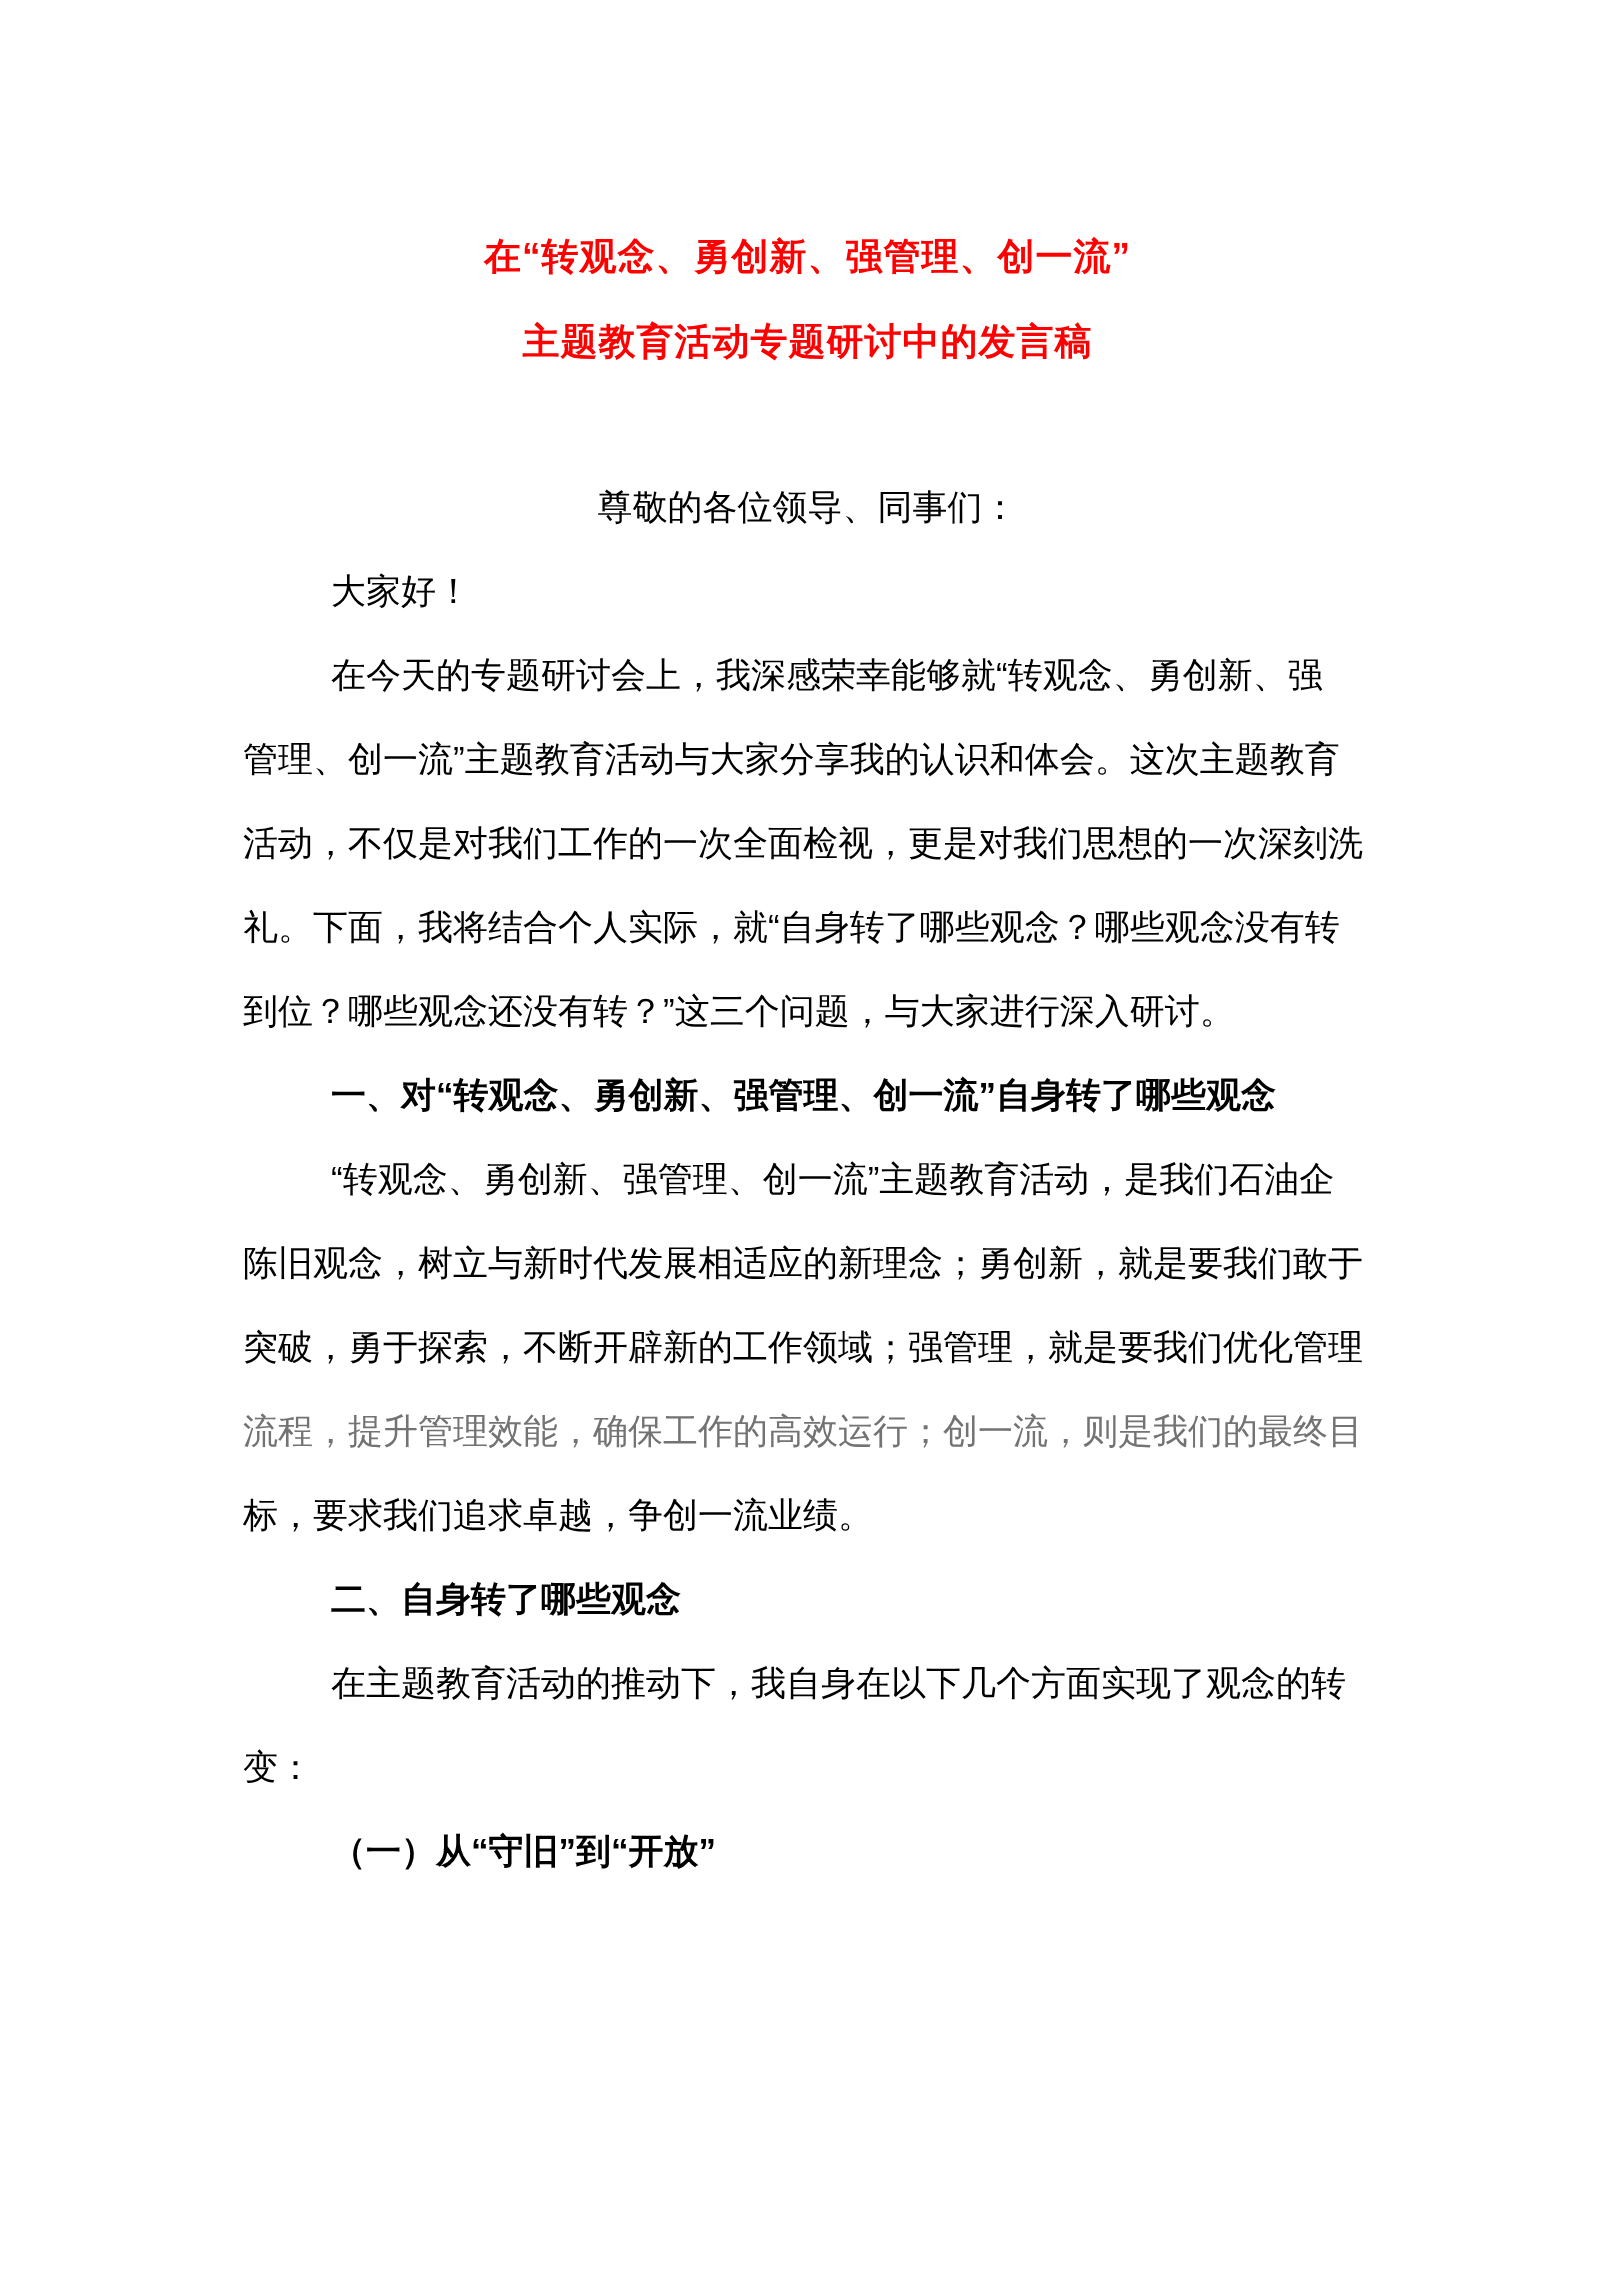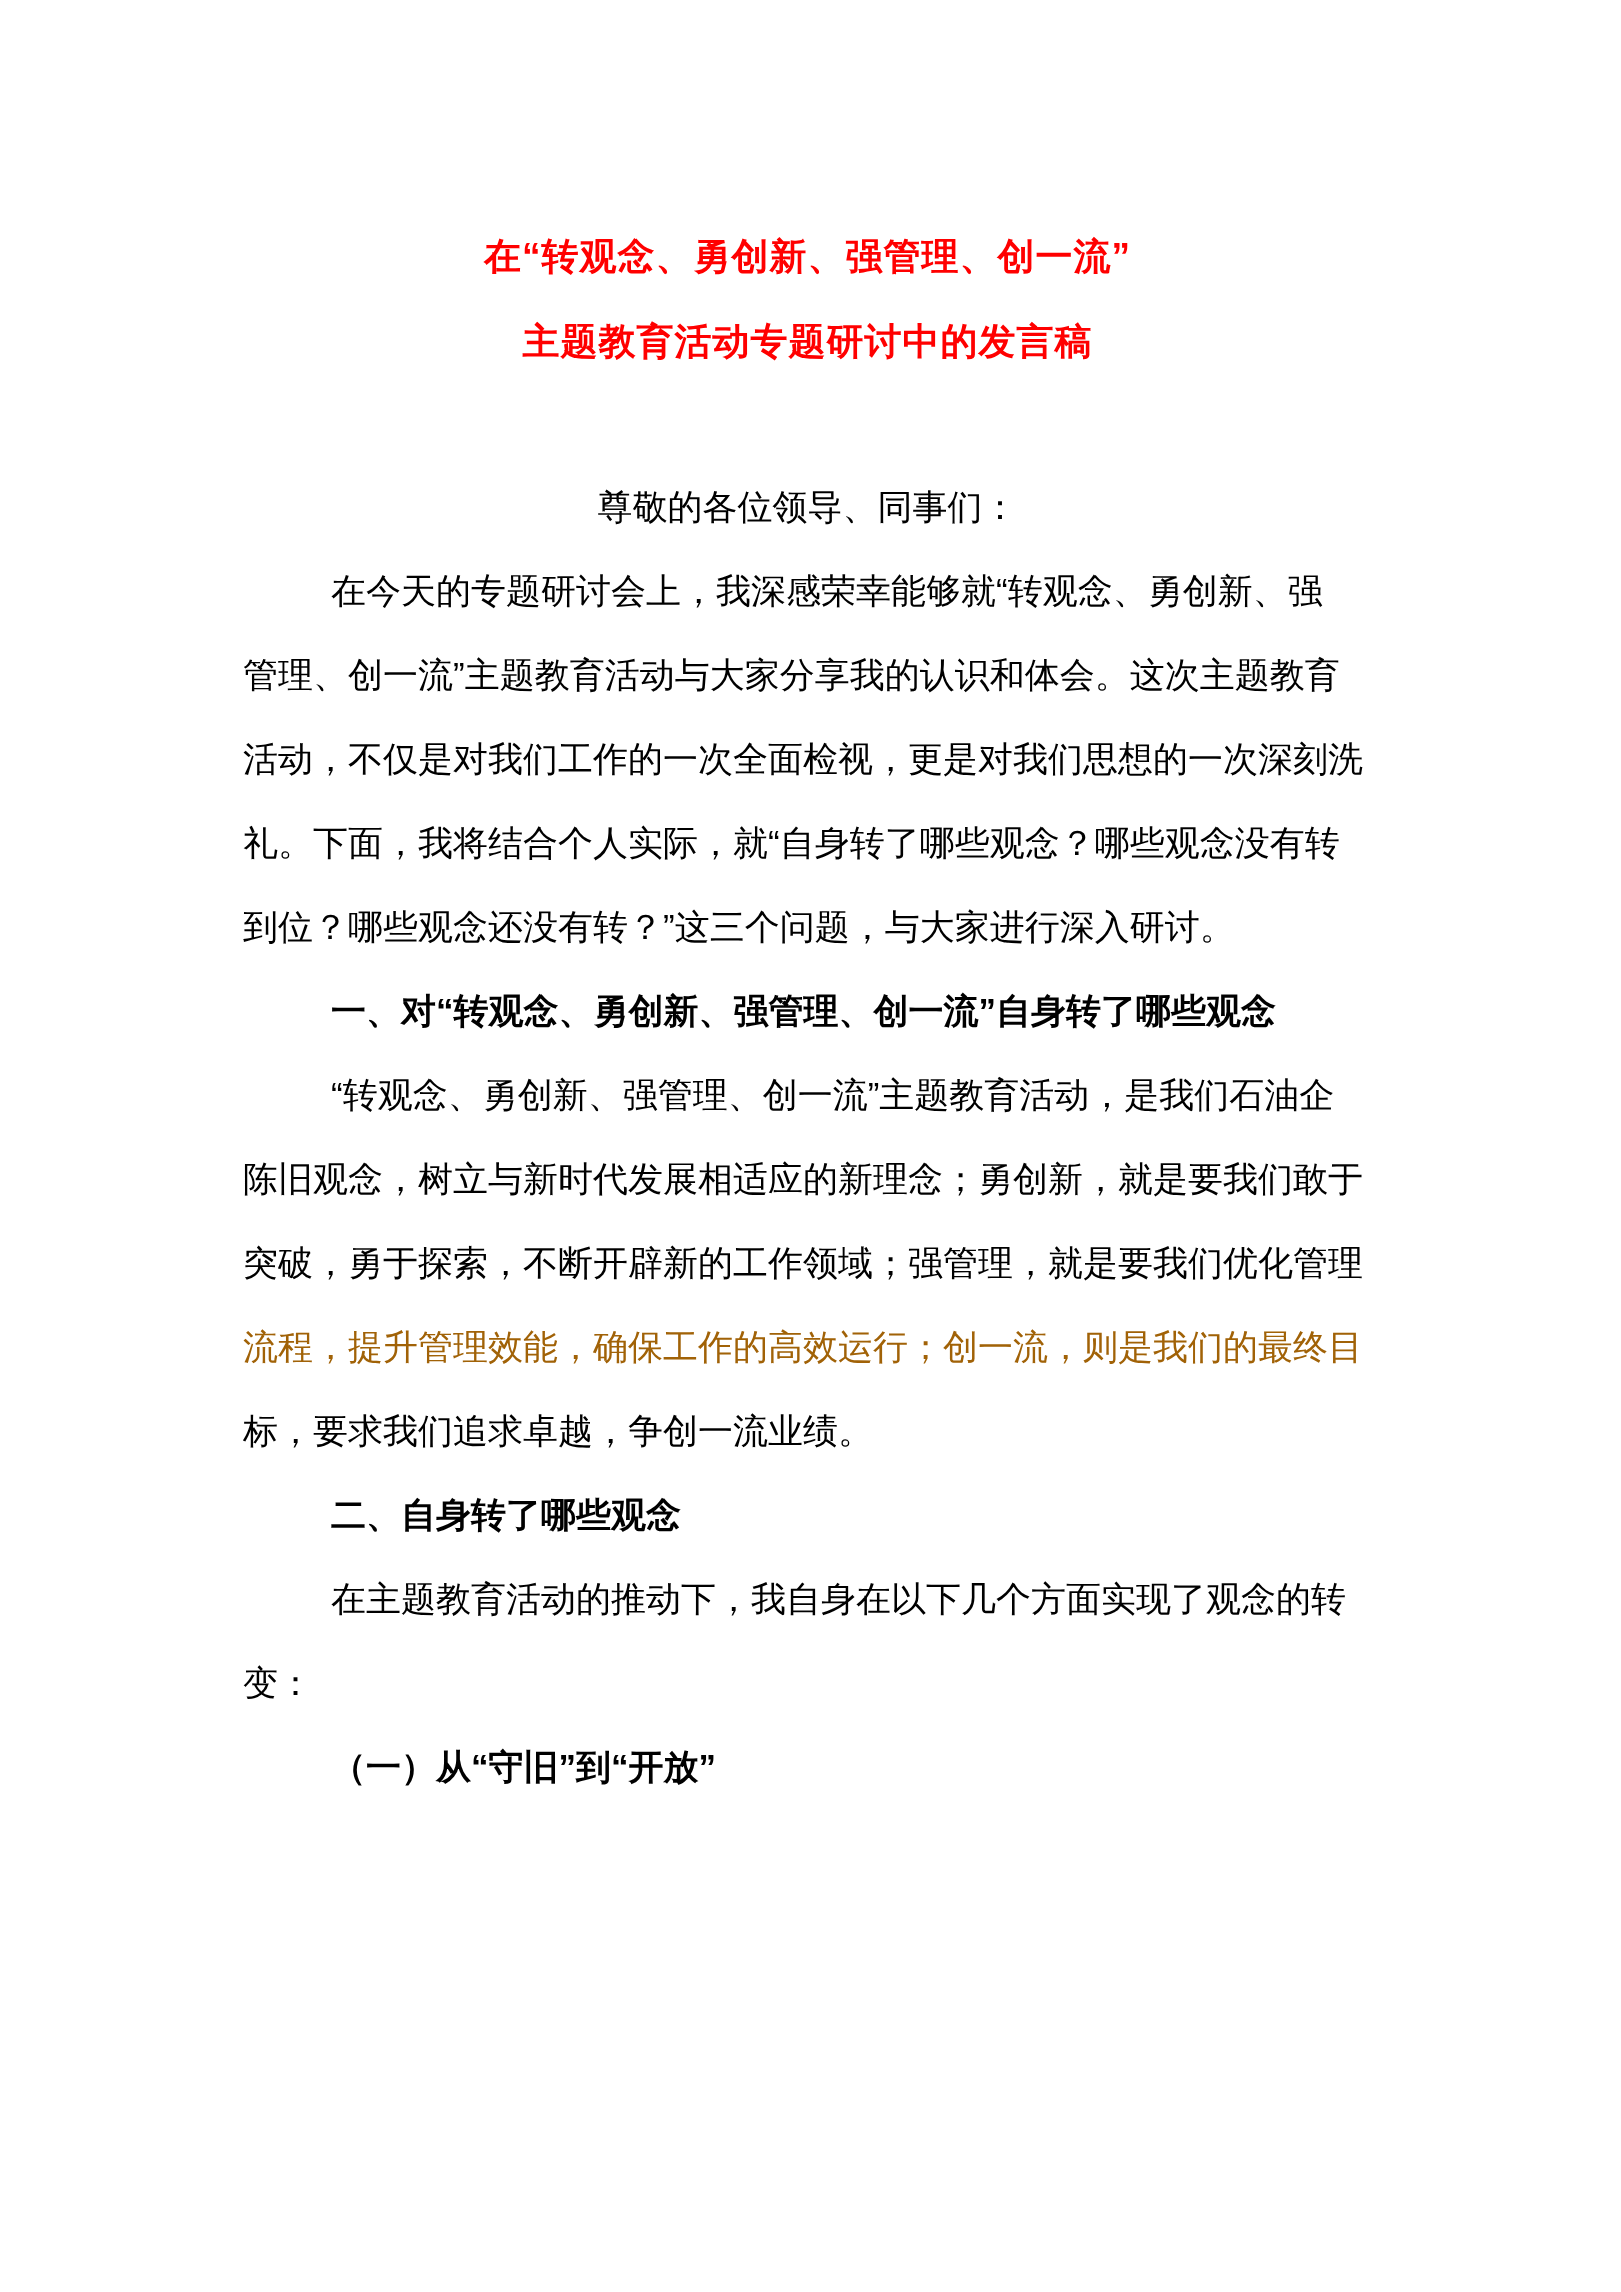--- a/index.html
+++ b/index.html
@@ -50,30 +50,31 @@
 
 <div class="page">
   <div class="content">
     <div class="doc-title" style="color: rgb(255, 0, 0);">
       <div class="title-line">在“转观念、勇创新、强管理、创一流”</div>
       <div class="title-line">主题教育活动专题研讨中的发言稿</div>
     </div>
     <div class="title-gap"></div>
     <div class="body-lines">
         <div class="line" style="color: rgb(0, 0, 0); text-align: center;">尊敬的各位领导、同事们：</div>
+        <div class="line indent" style="color: rgb(0, 0, 0);">大家好！</div>
         <div class="line indent" style="color: rgb(0, 0, 0);">在今天的专题研讨会上，我深感荣幸能够就“转观念、勇创新、强</div>
         <div class="line" style="color: rgb(0, 0, 0);">管理、创一流”主题教育活动与大家分享我的认识和体会。这次主题教育</div>
         <div class="line" style="color: rgb(0, 0, 0);">活动，不仅是对我们工作的一次全面检视，更是对我们思想的一次深刻洗</div>
         <div class="line" style="color: rgb(0, 0, 0);">礼。下面，我将结合个人实际，就“自身转了哪些观念？哪些观念没有转</div>
         <div class="line" style="color: rgb(0, 0, 0);">到位？哪些观念还没有转？”这三个问题，与大家进行深入研讨。</div>
         <div class="line indent bold" style="color: rgb(0, 0, 0);">一、对“转观念、勇创新、强管理、创一流”自身转了哪些观念</div>
         <div class="line indent" style="color: rgb(0, 0, 0);">“转观念、勇创新、强管理、创一流”主题教育活动，是我们石油企</div>
         <div class="line" style="color: rgb(0, 0, 0);">陈旧观念，树立与新时代发展相适应的新理念；勇创新，就是要我们敢于</div>
         <div class="line" style="color: rgb(0, 0, 0);">突破，勇于探索，不断开辟新的工作领域；强管理，就是要我们优化管理</div>
-        <div class="line" style="color: #a16207;">流程，提升管理效能，确保工作的高效运行；创一流，则是我们的最终目</div>
+        <div class="line" style="color: #737373;">流程，提升管理效能，确保工作的高效运行；创一流，则是我们的最终目</div>
         <div class="line" style="color: rgb(0, 0, 0);">标，要求我们追求卓越，争创一流业绩。</div>
         <div class="line indent bold" style="color: rgb(0, 0, 0);">二、自身转了哪些观念</div>
         <div class="line indent" style="color: rgb(0, 0, 0);">在主题教育活动的推动下，我自身在以下几个方面实现了观念的转</div>
         <div class="line" style="color: rgb(0, 0, 0);">变：</div>
         <div class="line indent bold" style="color: rgb(0, 0, 0);">（一）从“守旧”到“开放”</div>
       </div>
   </div>
 </div>
 
 

